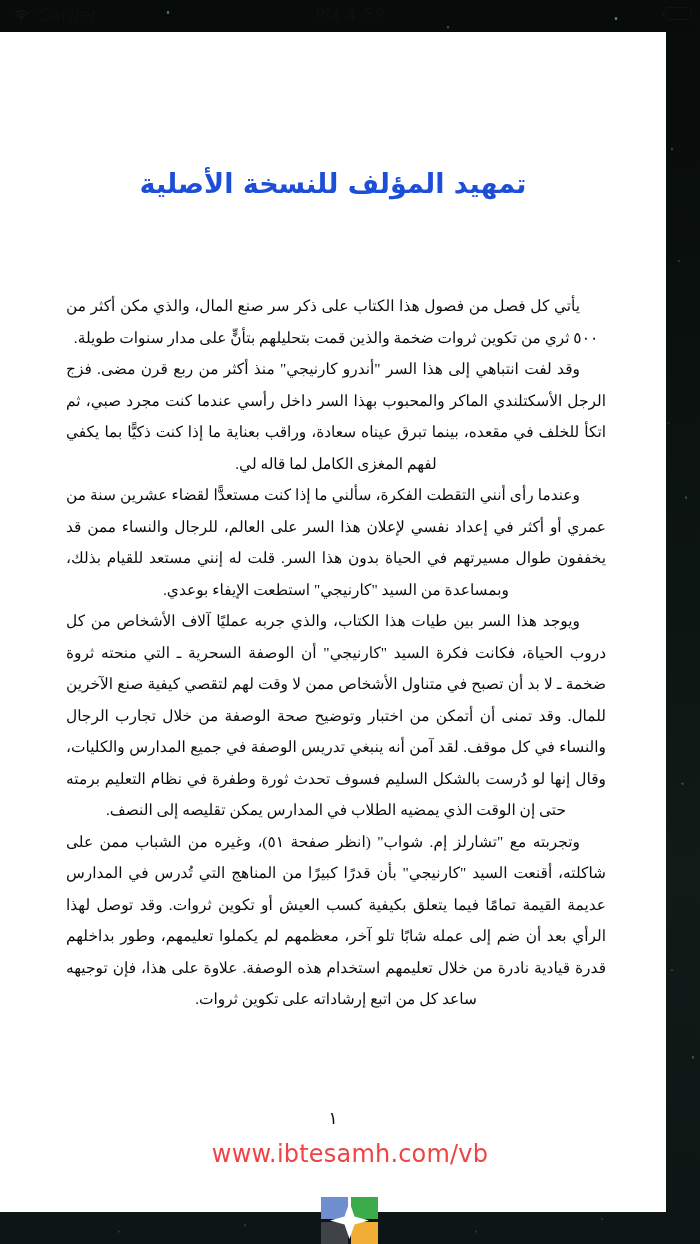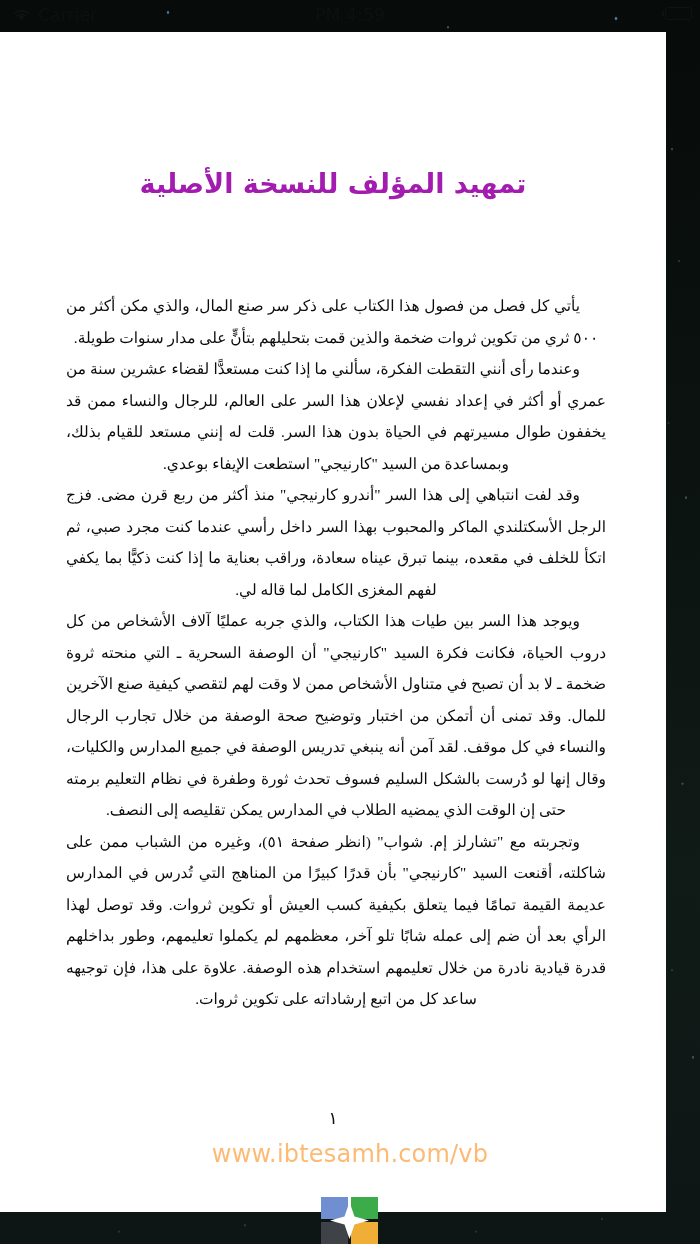--- a/index.html
+++ b/index.html
@@ -107,21 +107,21 @@
   }
 
   #page-title {
     position: absolute;
     left: 0; right: 0;
     top: 118px;
     text-align: center;
     font-family: "DejaVu Sans", "Liberation Sans", sans-serif;
     font-size: 27px;
     font-weight: 700;
-    color: #a21caf;
+    color: #1d4ed8;
     direction: rtl;
   }
 
   #body-text {
     position: absolute;
     right: 60px;
     left: 66px;
     top: 258px;
     direction: rtl;
     text-align: justify;
@@ -151,21 +151,21 @@
   #watermark {
     position: absolute;
     left: 0; right: 0;
     top: 1140px;
     text-align: center;
     z-index: 3;
   }
   #watermark-url {
     font-family: "DejaVu Sans", "Liberation Sans", sans-serif;
     font-size: 24px;
-    color: #fdba74;
+    color: #ef4444;
     letter-spacing: 0.2px;
     display: inline-block;
   }
   #watermark-logo {
     position: absolute;
     left: 313px;
     top: 1197px;
     width: 74px;
     height: 47px;
     z-index: 5;
@@ -197,22 +197,22 @@
     </span>
   </div>
 </div>
 
 <div id="page-sheet">
 
   <h1 id="page-title">تمهيد المؤلف للنسخة الأصلية</h1>
 
   <div id="body-text">
     <p>يأتي كل فصل من فصول هذا الكتاب على ذكر سر صنع المال، والذي مكن أكثر من ٥٠٠ ثري من تكوين ثروات ضخمة والذين قمت بتحليلهم بتأنٍّ على مدار سنوات طويلة.</p>
+    <p>وقد لفت انتباهي إلى هذا السر "أندرو كارنيجي" منذ أكثر من ربع قرن مضى. فزج الرجل الأسكتلندي الماكر والمحبوب بهذا السر داخل رأسي عندما كنت مجرد صبي، ثم اتكأ للخلف في مقعده، بينما تبرق عيناه سعادة، وراقب بعناية ما إذا كنت ذكيًّا بما يكفي لفهم المغزى الكامل لما قاله لي.</p>
     <p>وعندما رأى أنني التقطت الفكرة، سألني ما إذا كنت مستعدًّا لقضاء عشرين سنة من عمري أو أكثر في إعداد نفسي لإعلان هذا السر على العالم، للرجال والنساء ممن قد يخففون طوال مسيرتهم في الحياة بدون هذا السر. قلت له إنني مستعد للقيام بذلك، وبمساعدة من السيد "كارنيجي" استطعت الإيفاء بوعدي.</p>
-    <p>وقد لفت انتباهي إلى هذا السر "أندرو كارنيجي" منذ أكثر من ربع قرن مضى. فزج الرجل الأسكتلندي الماكر والمحبوب بهذا السر داخل رأسي عندما كنت مجرد صبي، ثم اتكأ للخلف في مقعده، بينما تبرق عيناه سعادة، وراقب بعناية ما إذا كنت ذكيًّا بما يكفي لفهم المغزى الكامل لما قاله لي.</p>
     <p>ويوجد هذا السر بين طيات هذا الكتاب، والذي جربه عمليًا آلاف الأشخاص من كل دروب الحياة، فكانت فكرة السيد "كارنيجي" أن الوصفة السحرية ـ التي منحته ثروة ضخمة ـ لا بد أن تصبح في متناول الأشخاص ممن لا وقت لهم لتقصي كيفية صنع الآخرين للمال. وقد تمنى أن أتمكن من اختبار وتوضيح صحة الوصفة من خلال تجارب الرجال والنساء في كل موقف. لقد آمن أنه ينبغي تدريس الوصفة في جميع المدارس والكليات، وقال إنها لو دُرست بالشكل السليم فسوف تحدث ثورة وطفرة في نظام التعليم برمته حتى إن الوقت الذي يمضيه الطلاب في المدارس يمكن تقليصه إلى النصف.</p>
     <p>وتجربته مع "تشارلز إم. شواب" (انظر صفحة ٥١)، وغيره من الشباب ممن على شاكلته، أقنعت السيد "كارنيجي" بأن قدرًا كبيرًا من المناهج التي تُدرس في المدارس عديمة القيمة تمامًا فيما يتعلق بكيفية كسب العيش أو تكوين ثروات. وقد توصل لهذا الرأي بعد أن ضم إلى عمله شابًا تلو آخر، معظمهم لم يكملوا تعليمهم، وطور بداخلهم قدرة قيادية نادرة من خلال تعليمهم استخدام هذه الوصفة. علاوة على هذا، فإن توجيهه ساعد كل من اتبع إرشاداته على تكوين ثروات.</p>
   </div>
 
   <div id="page-number">١</div>
 
 </div>
 
 <div id="watermark">
   <span id="watermark-url">www.ibtesamh.com/vb</span>

